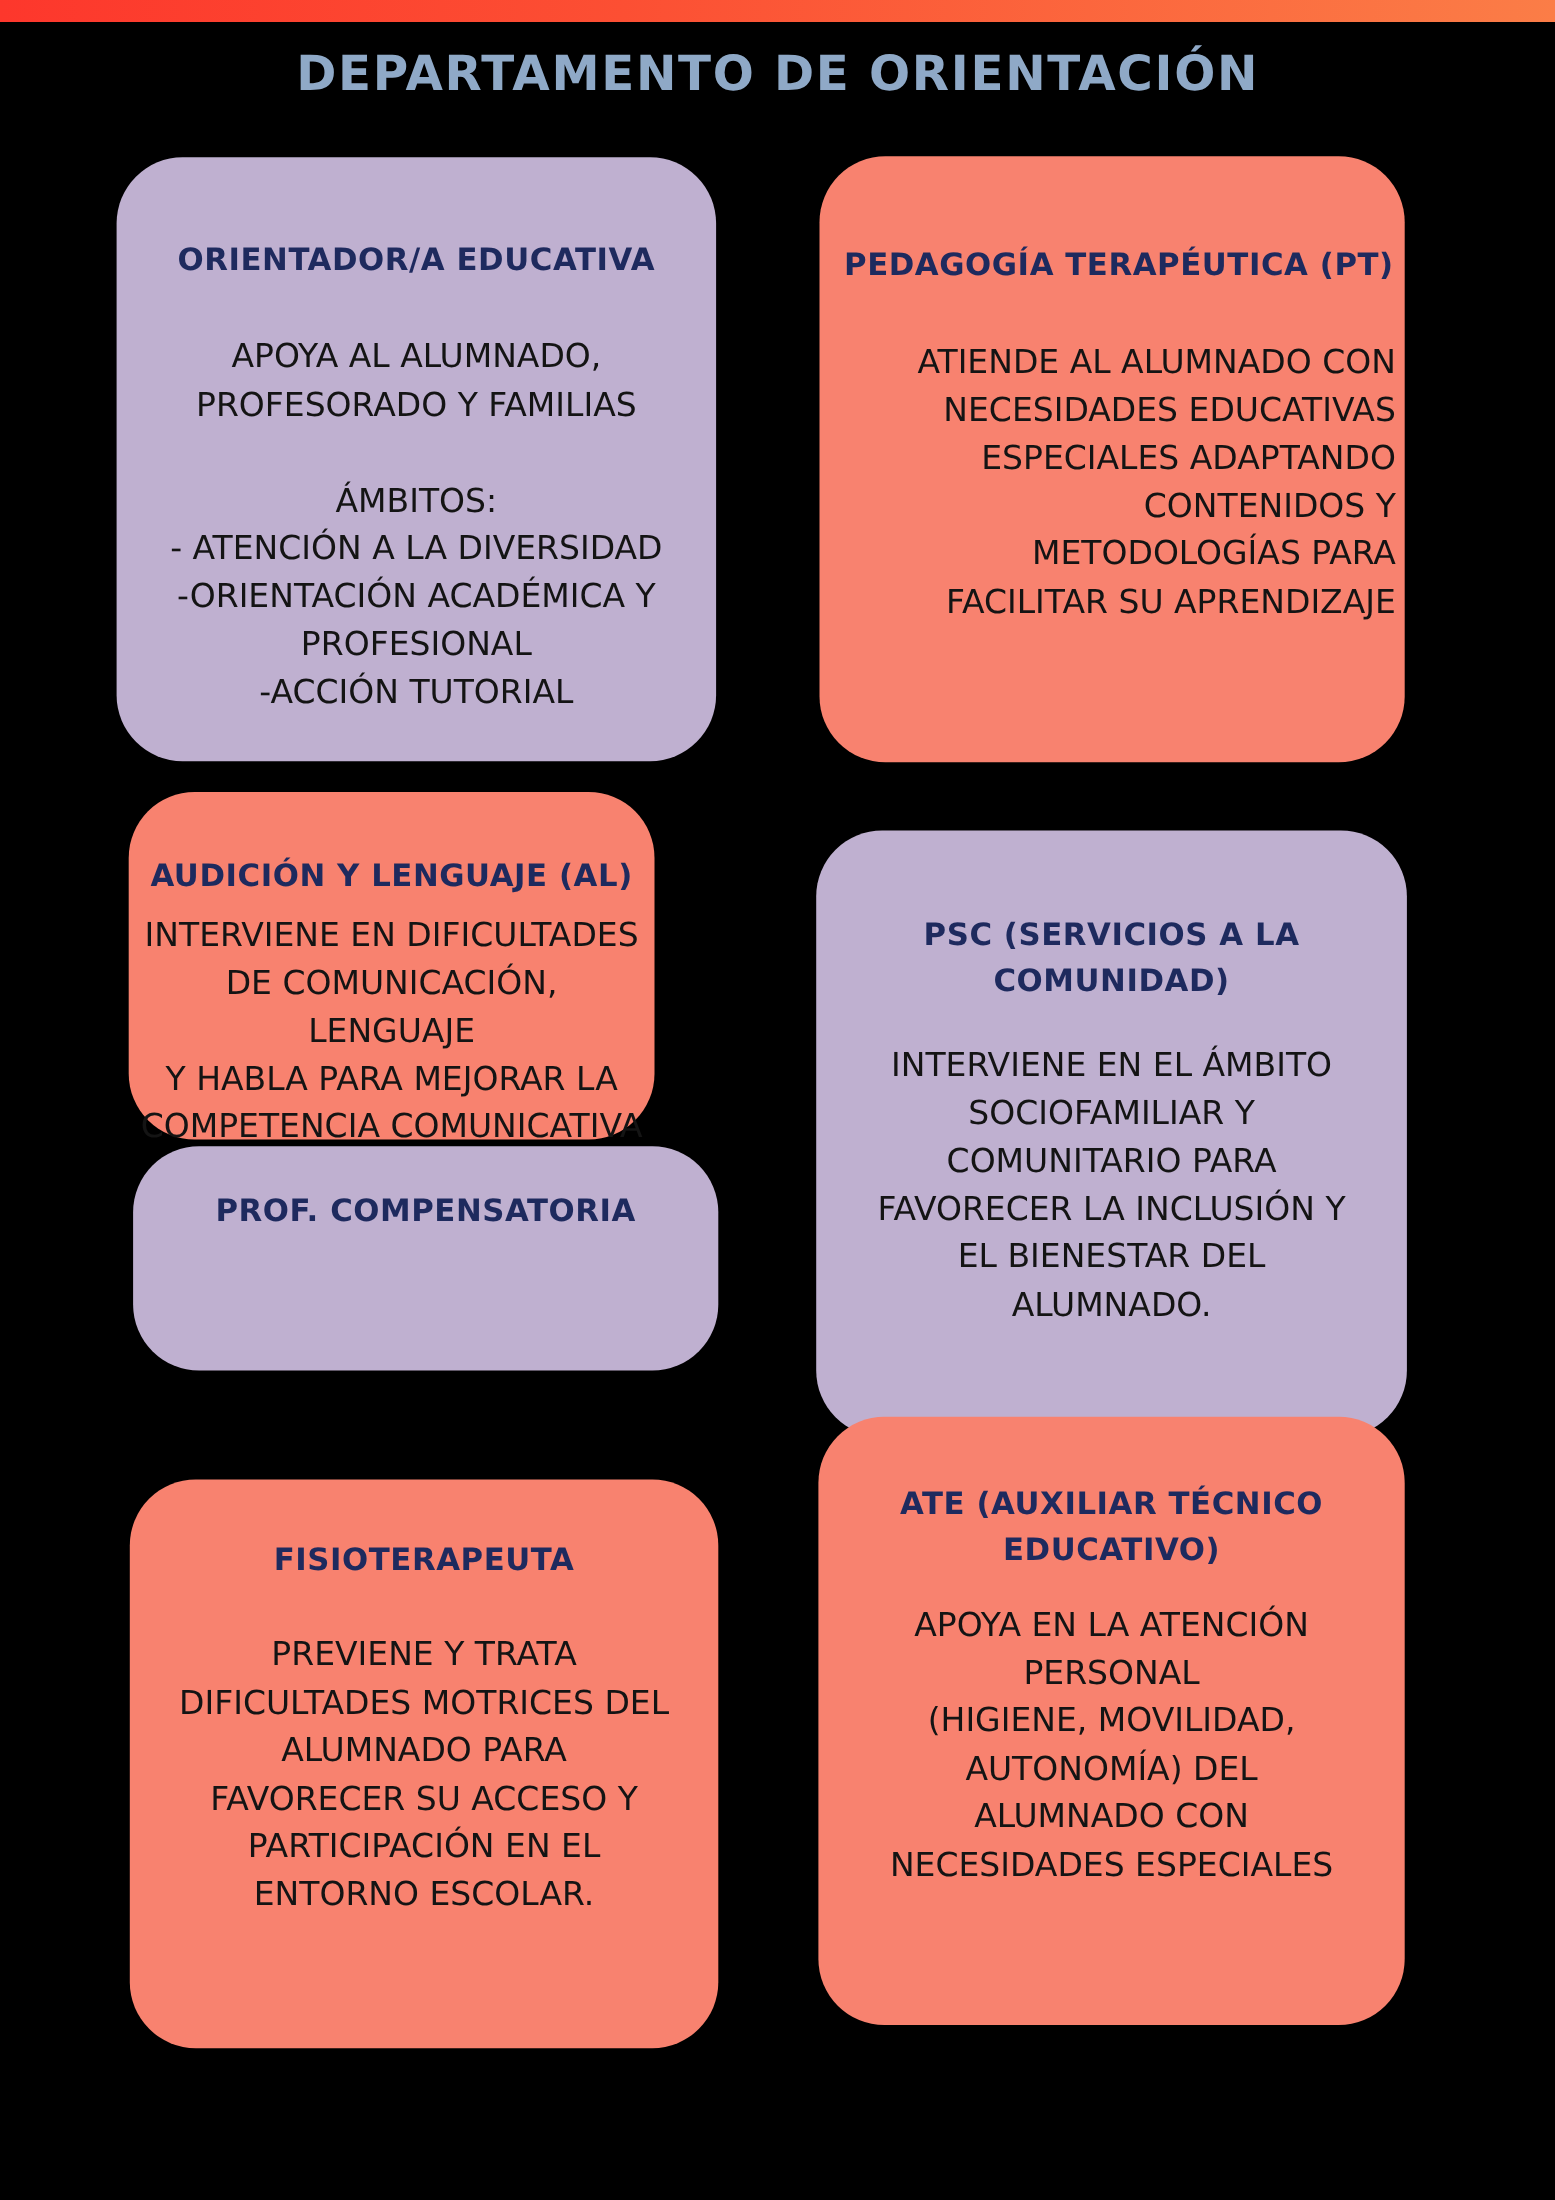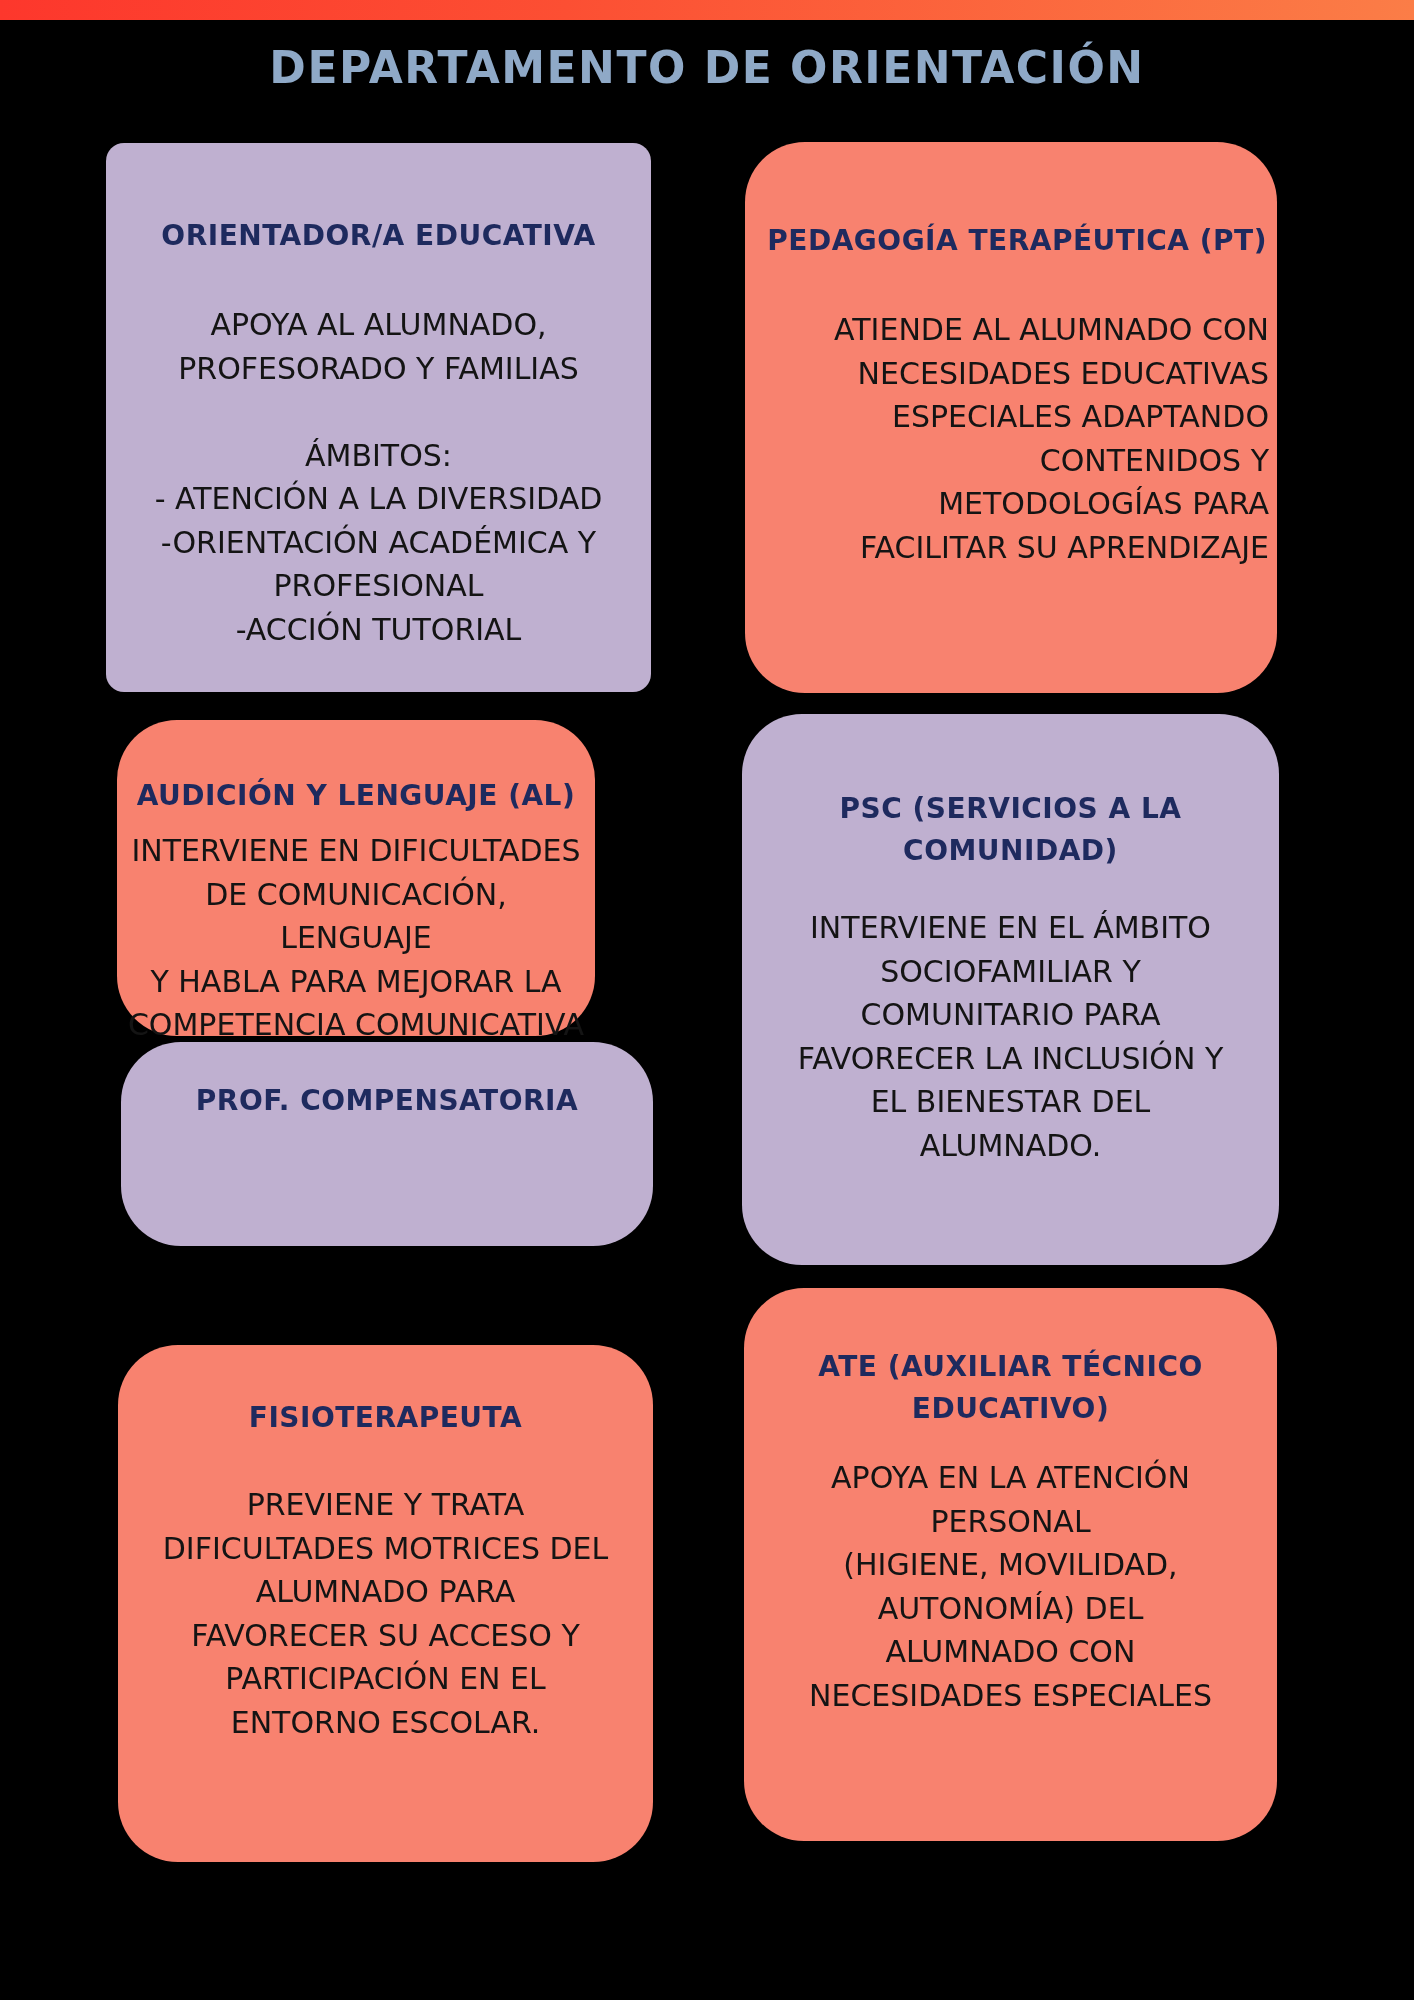--- a/index.html
+++ b/index.html
@@ -29,31 +29,31 @@
   .card-header{
     margin:0 10px;
     font-size:28px;font-weight:700;line-height:1.5;
     letter-spacing:.5px;color:#1e2a5e;white-space:pre-line;
   }
   .card-body{
     margin:0 8px;
     font-size:30px;font-weight:400;line-height:1.45;
     color:#141414;white-space:pre-line;
   }
-  #c1{left:106px;top:143px;width:545px;height:549px;padding-top:72px;border-radius:18px;}
+  #c1{left:106px;top:143px;width:545px;height:549px;padding-top:72px;}
   #c1 .card-header{margin-bottom:46px;}
   #c2{left:745px;top:142px;width:532px;height:551px;padding-top:78px;text-align:right;}
   #c2 .card-header{margin-bottom:46px;}
   #c3{left:117px;top:720px;width:478px;height:316px;padding-top:55px;}
   #c3 .card-header{margin-bottom:12px;}
   #c4{left:121px;top:1042px;width:532px;height:204px;padding-top:38px;}
   #c4 .card-header{margin-bottom:10px;}
   #c5{left:118px;top:1345px;width:535px;height:517px;padding-top:52px;}
   #c5 .card-header{margin-bottom:44px;}
-  #c6{left:742px;top:714px;width:537px;height:551px;padding-top:74px;}
+  #c6{left:742px;top:755px;width:537px;height:551px;padding-top:74px;}
   #c6 .card-header{margin-bottom:34px;}
   #c7{left:744px;top:1288px;width:533px;height:553px;padding-top:58px;}
   #c7 .card-header{margin-bottom:26px;}
 </style>
 </head>
 <body>
 
 <div class="poster">
 
   <div class="topbar"></div>

